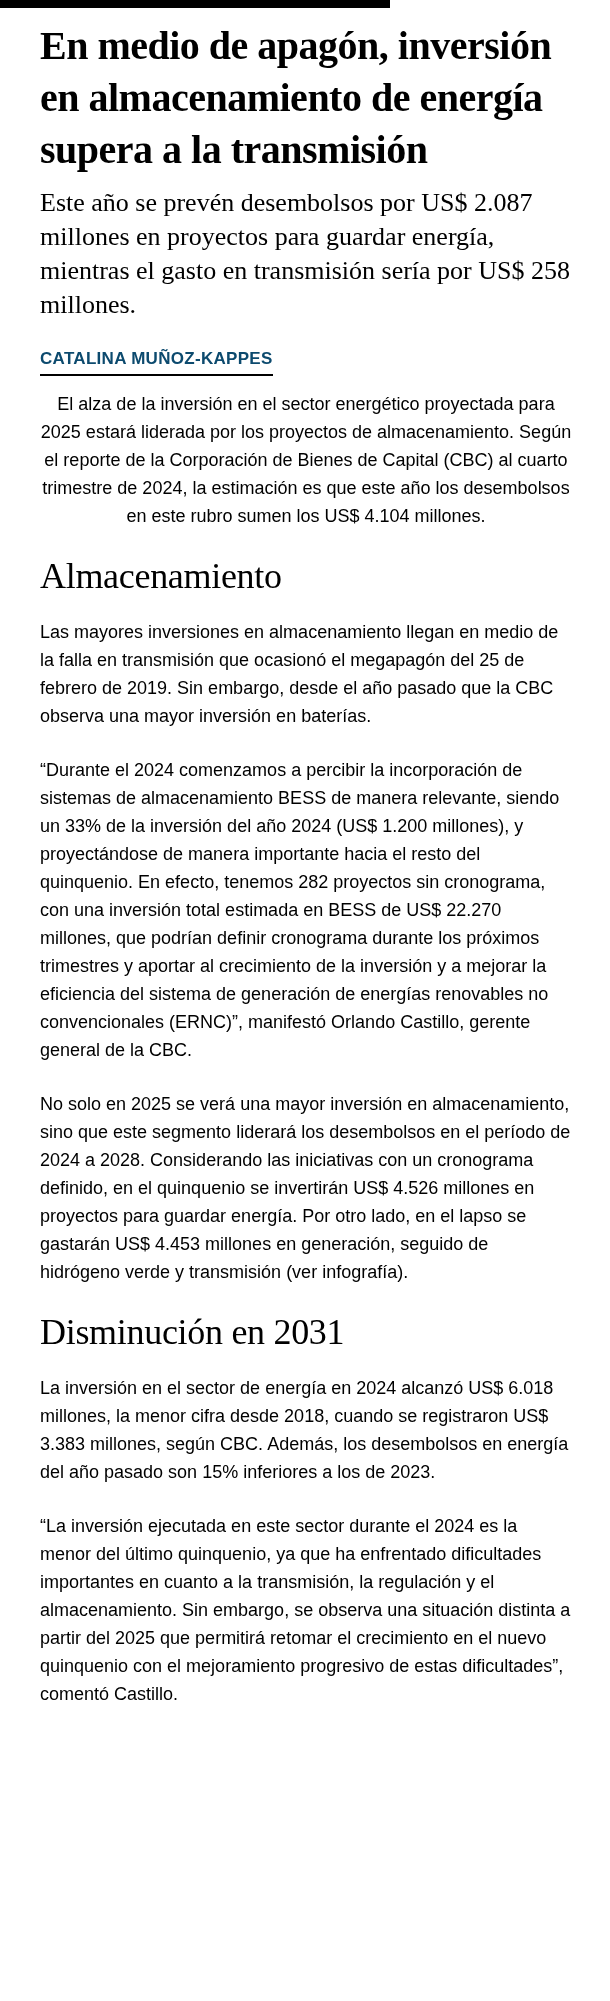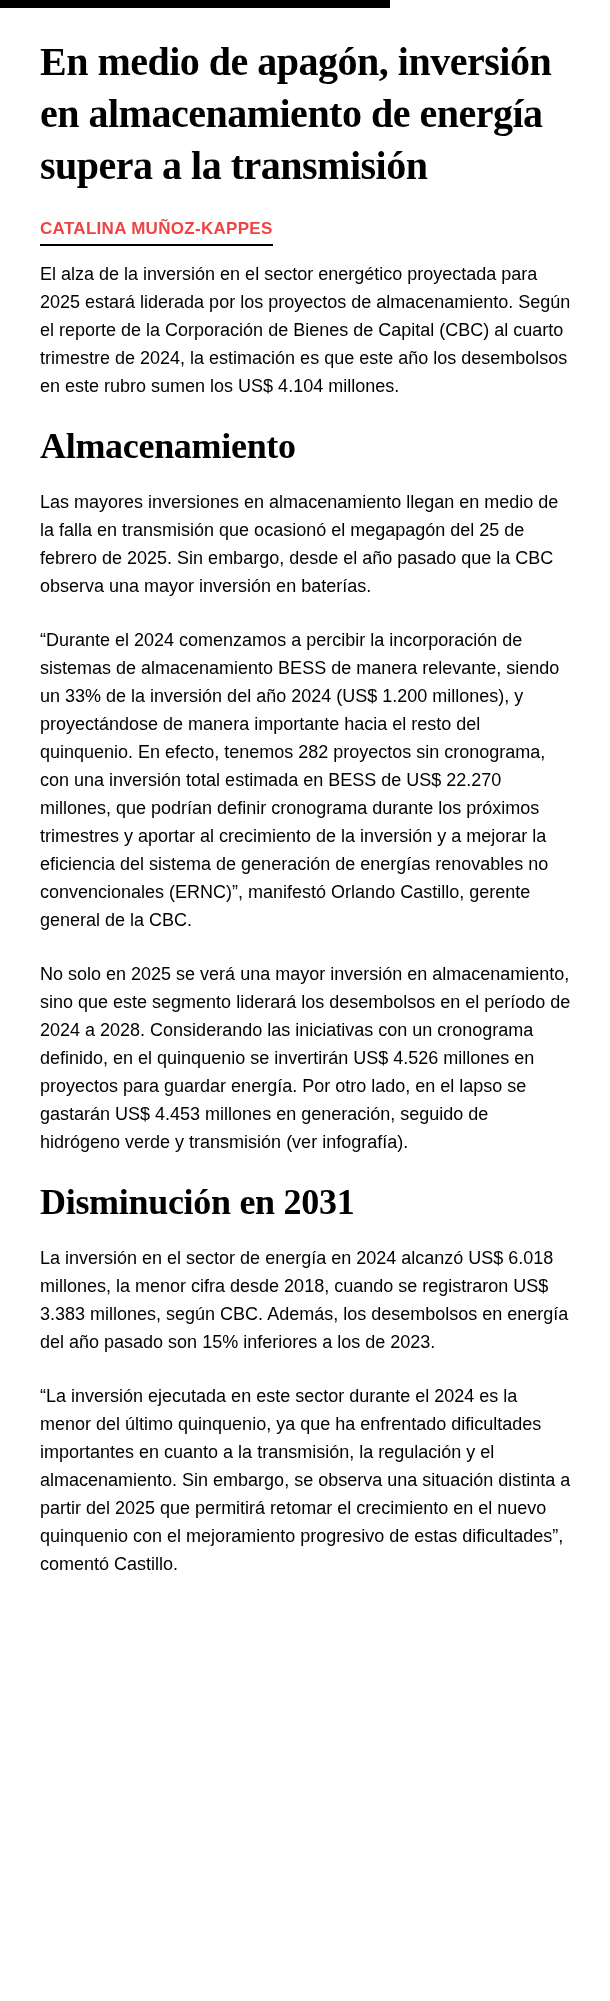--- a/index.html
+++ b/index.html
@@ -17,21 +17,21 @@
   }
   .top-bar {
     position: absolute;
     top: 0;
     left: 0;
     width: 390px;
     height: 8px;
     background: #000000;
   }
   .article {
-    padding: 36px 38px 0 40px;
+    padding: 20px 38px 0 40px;
   }
   h1.headline {
     font-family: "Liberation Serif", serif;
     font-weight: 700;
     font-size: 40px;
     line-height: 52px;
     letter-spacing: -0.5px;
     margin: 0;
   }
   .dek {
@@ -45,64 +45,66 @@
     display: inline-block;
     margin-top: 28px;
     font-family: "Liberation Sans", sans-serif;
     font-weight: 700;
     font-size: 17px;
     line-height: 17px;
     letter-spacing: 0.3px;
     text-transform: uppercase;
     padding-bottom: 7px;
     border-bottom: 2px solid #000000;
-    color: #ef4444;
+    color: #0c4a6e;
     text-decoration: none;
   }
   .body-copy p {
     font-family: "Liberation Sans", sans-serif;
     font-size: 18px;
     line-height: 28px;
     margin: 26px 0 0 0;
   }
   .body-copy p.first {
     margin-top: 14px;
+    text-align: center;
   }
   h2.subhead {
     font-family: "Liberation Serif", serif;
-    font-weight: 700;
+    font-weight: 400;
     font-size: 36px;
     line-height: 44px;
     letter-spacing: -0.3px;
     margin: 24px 0 0 0;
   }
   h2.subhead + p {
     margin-top: 20px;
   }
 </style>
 </head>
 <body>
 
 <div class="top-bar"></div>
 
 <article class="article">
 
   <h1 class="headline">En medio de apagón, inversión en almacenamiento de energía supera a la transmisión</h1>
 
+  <p class="dek">Este año se prevén desembolsos por US$ 2.087 millones en proyectos para guardar energía, mientras el gasto en transmisión sería por US$ 258 millones.</p>
 
   <div>
     <a class="byline">CATALINA MUÑOZ-KAPPES</a>
   </div>
 
   <div class="body-copy">
 
     <p class="first">El alza de la inversión en el sector energético proyectada para 2025 estará liderada por los proyectos de almacenamiento. Según el reporte de la Corporación de Bienes de Capital (CBC) al cuarto trimestre de 2024, la estimación es que este año los desembolsos en este rubro sumen los US$ 4.104 millones.</p>
 
     <h2 class="subhead">Almacenamiento</h2>
-    <p>Las mayores inversiones en almacenamiento llegan en medio de la falla en transmisión que ocasionó el megapagón del 25 de febrero de 2025. Sin embargo, desde el año pasado que la CBC observa una mayor inversión en baterías.</p>
+    <p>Las mayores inversiones en almacenamiento llegan en medio de la falla en transmisión que ocasionó el megapagón del 25 de febrero de 2019. Sin embargo, desde el año pasado que la CBC observa una mayor inversión en baterías.</p>
     <p>“Durante el 2024 comenzamos a percibir la incorporación de sistemas de almacenamiento BESS de manera relevante, siendo un 33% de la inversión del año 2024 (US$ 1.200 millones), y proyectándose de manera importante hacia el resto del quinquenio. En efecto, tenemos 282 proyectos sin cronograma, con una inversión total estimada en BESS de US$ 22.270 millones, que podrían definir cronograma durante los próximos trimestres y aportar al crecimiento de la inversión y a mejorar la eficiencia del sistema de generación de energías renovables no convencionales (ERNC)”, manifestó Orlando Castillo, gerente general de la CBC.</p>
     <p>No solo en 2025 se verá una mayor inversión en almacenamiento, sino que este segmento liderará los desembolsos en el período de 2024 a 2028. Considerando las iniciativas con un cronograma definido, en el quinquenio se invertirán US$ 4.526 millones en proyectos para guardar energía. Por otro lado, en el lapso se gastarán US$ 4.453 millones en generación, seguido de hidrógeno verde y transmisión (ver infografía).</p>
 
     <h2 class="subhead">Disminución en 2031</h2>
     <p>La inversión en el sector de energía en 2024 alcanzó US$ 6.018 millones, la menor cifra desde 2018, cuando se registraron US$ 3.383 millones, según CBC. Además, los desembolsos en energía del año pasado son 15% inferiores a los de 2023.</p>
     <p>“La inversión ejecutada en este sector durante el 2024 es la menor del último quinquenio, ya que ha enfrentado dificultades importantes en cuanto a la transmisión, la regulación y el almacenamiento. Sin embargo, se observa una situación distinta a partir del 2025 que permitirá retomar el crecimiento en el nuevo quinquenio con el mejoramiento progresivo de estas dificultades”, comentó Castillo.</p>
 
   </div>
 
 </article>

